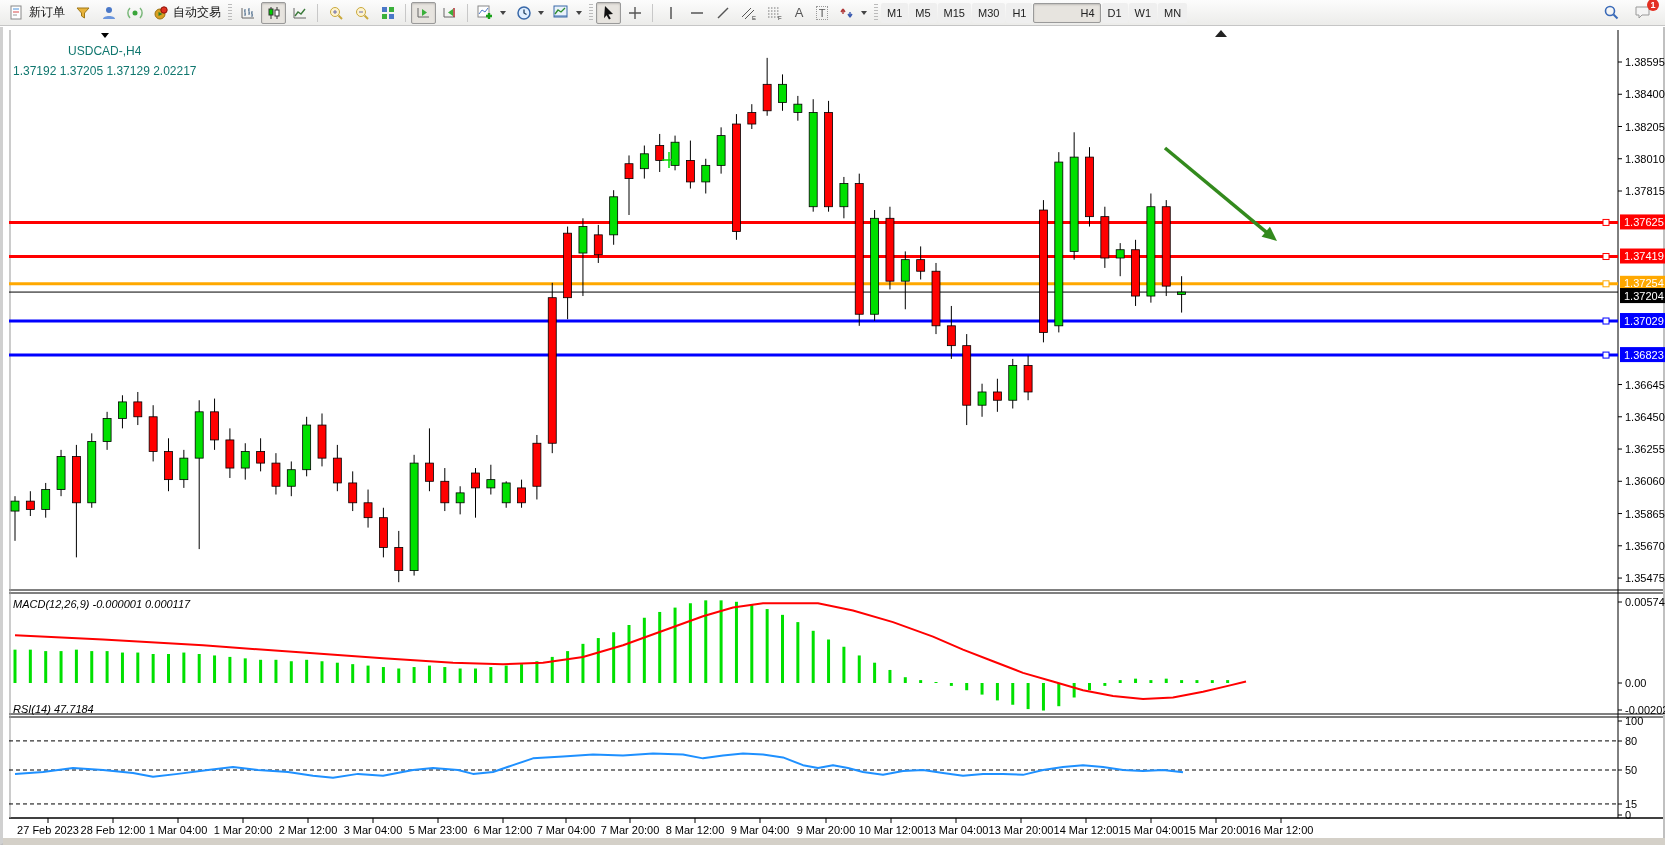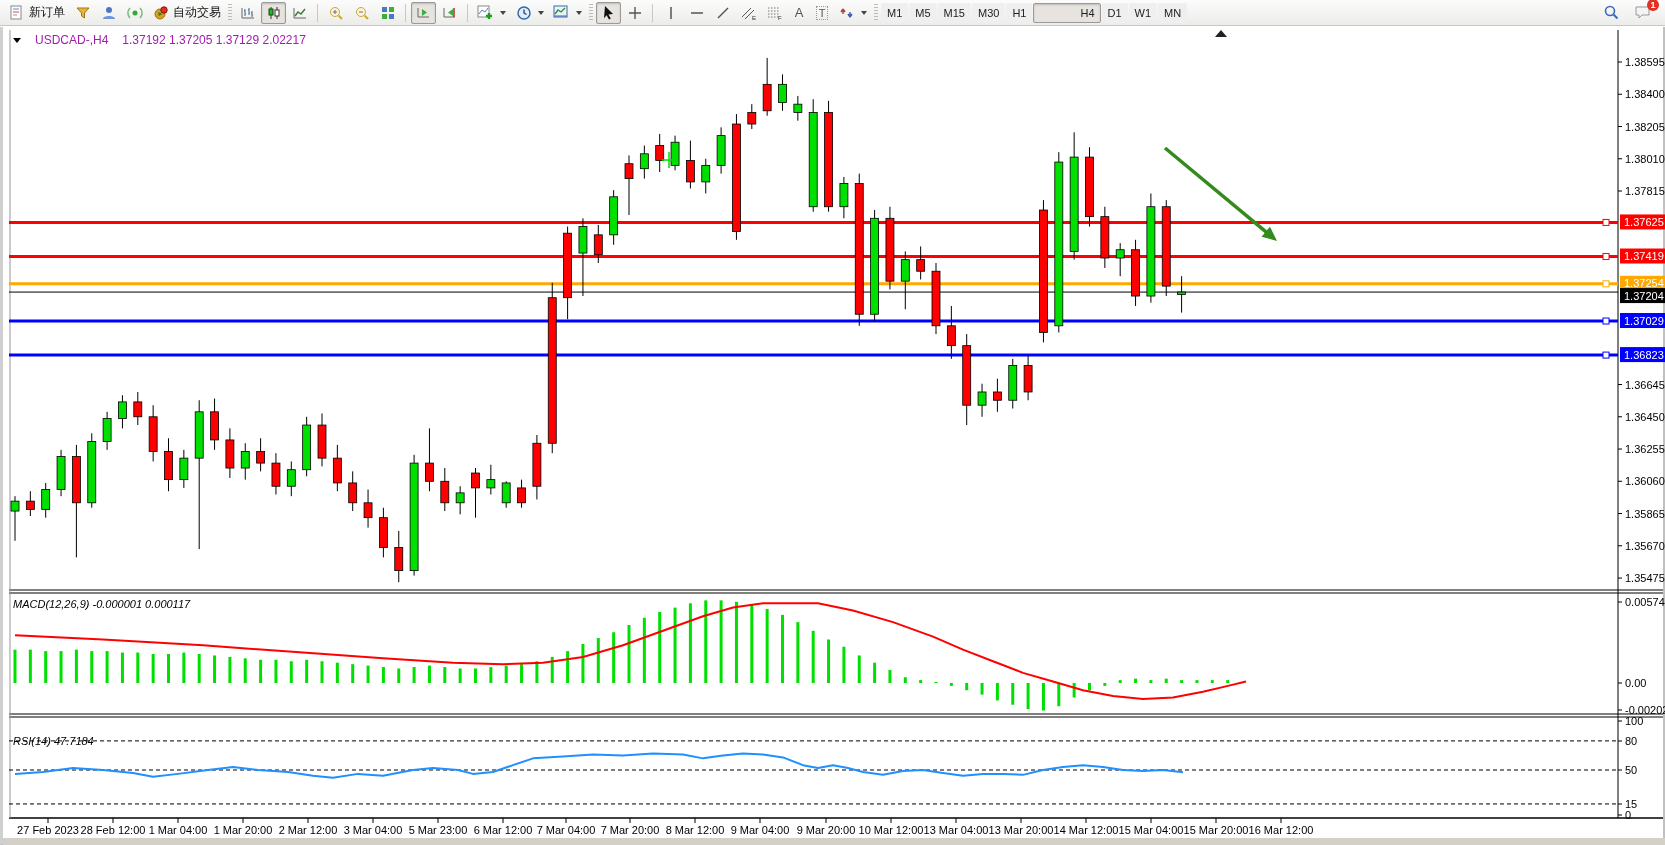--- a/index.html
+++ b/index.html
@@ -22,21 +22,21 @@
   .tfbtn{font-size:11px;color:#222;height:20px;padding:0 5px;border:1px solid transparent;border-radius:2px;}
   .tfbtn.active{background:#e7e4df;border-color:#9a9a9a;box-shadow:inset 0 1px 2px rgba(0,0,0,.18);padding-left:46px;}
   .right-icons{margin-left:auto;display:flex;align-items:center;gap:6px;padding-right:6px;}
   .badge{position:absolute;right:-5px;top:-4px;background:#e33022;color:#fff;border-radius:50%;
     width:12px;height:12px;font-size:9px;line-height:12px;text-align:center;font-weight:bold;}
   
   .chart-window{position:absolute;left:0;top:27px;width:1665px;height:818px;background:#fff;
     border-left:3px solid #d0d0d0;border-right:2px solid #c0c0c0;border-bottom:2px solid #c0c0c0;
     box-sizing:border-box;}
   svg#chart-svg{position:absolute;left:0;top:0;}
-  .chart-title{position:absolute;left:10px;top:6px;font-size:12px;color:#a21caf;display:flex;align-items:center;gap:14px;}
+  .chart-title{position:absolute;left:10px;top:6px;font-size:12px;color:#0f766e;display:flex;align-items:center;gap:6px;flex-direction:column;}
   .tri-down{width:0;height:0;border-left:4px solid transparent;border-right:4px solid transparent;
     border-top:5px solid #000;display:inline-block;}
   .ind-label{position:absolute;left:10px;font-size:11px;color:#000;font-style:italic;}
 </style>
 </head>
 <body>
 
 <div class="toolbar">
   <button class="tbtn">
     <span class="i">
@@ -678,16 +678,16 @@
       </g>
     </svg>
   <div class="chart-title">
     <span class="tri-down"></span>
     <span>USDCAD-,H4</span>
     <span>1.37192 1.37205 1.37129 2.02217</span>
   </div>
   <div class="ind-label" style="top:571px;">
     <span>MACD(12,26,9)</span>&nbsp;<span>-0.000001 0.000117</span>
   </div>
-  <div class="ind-label" style="top:708px;">
+  <div class="ind-label" style="top:676px;">
     <span>RSI(14)</span>&nbsp;<span>47.7184</span>
   </div>
 </div>
 
 </body></html>

